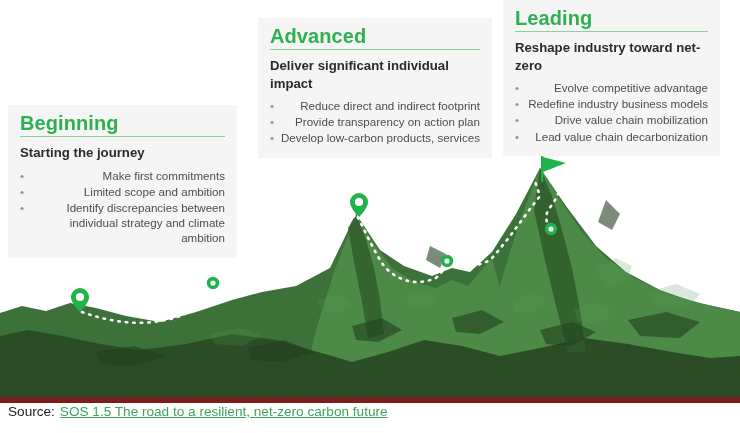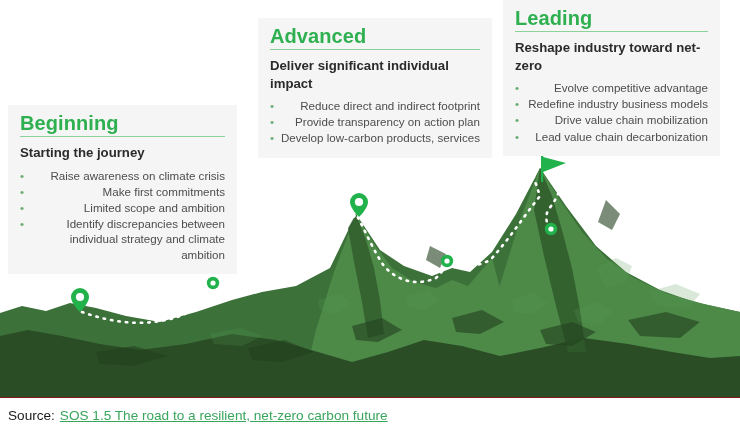--- a/index.html
+++ b/index.html
@@ -89,24 +89,23 @@
   #panel-leading   { left: 503px; top: 0px;   width: 217px; }
 
   
   #footer {
     position: absolute;
     left: 0;
     top: 397px;
     width: 740px;
     height: 36px;
     background: #ffffff;
-    border-top: 1px solid #7f1d1d;
+    border-top: 6px solid #7f1d1d;
     box-sizing: border-box;
     display: flex;
-    align-items: center;
     padding-left: 8px;
   }
   #source-label {
     color: #1b1b1b;
     font-size: 13.6px;
     line-height: 18px;
   }
   #source-link {
     color: #3aa55c;
     font-size: 13.6px;
@@ -212,21 +211,20 @@
         <path fill="#22b24c" d="M543,157 L566,163 L543,172 Z"></path>
       </g>
     </svg>
   </div>
 
   <div class="panel" id="panel-beginning">
     <div class="panel-heading">Beginning</div>
     <div class="panel-rule"></div>
     <div class="panel-subtitle">Starting the journey</div>
     <ul class="bullets">
-      <li>Raise awareness on climate crisis</li>
       <li>Make first commitments</li>
       <li>Limited scope and ambition</li>
       <li>Identify discrepancies between individual strategy and climate ambition</li>
     </ul>
   </div>
 
   <div class="panel" id="panel-advanced">
     <div class="panel-heading">Advanced</div>
     <div class="panel-rule"></div>
     <div class="panel-subtitle">Deliver significant individual impact</div>

